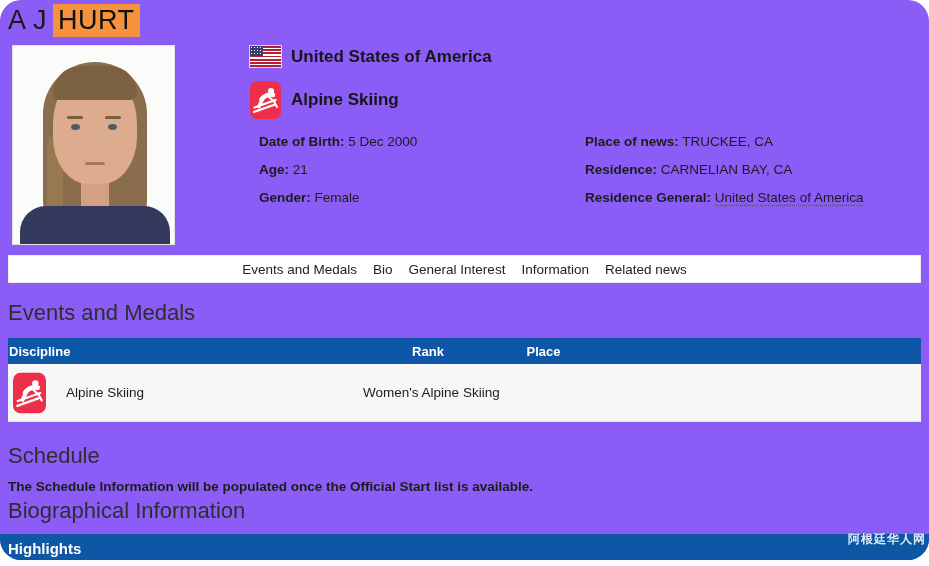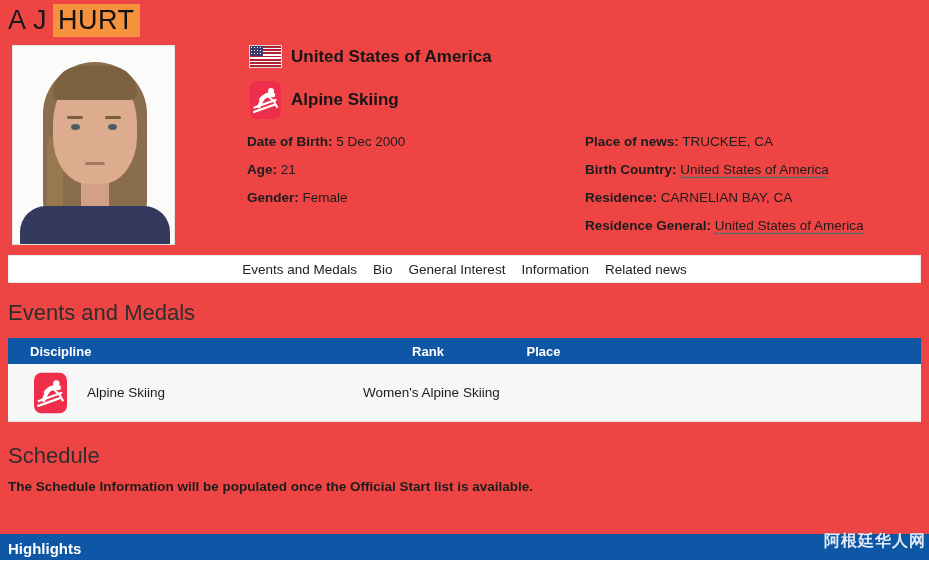--- a/index.html
+++ b/index.html
@@ -1,18 +1,18 @@
 <!DOCTYPE html>
 <html><head>
 <meta charset="utf-8">
 <style>
   * { margin:0; padding:0; box-sizing:border-box; }
   html,body { background:#fff; }
   body { font-family:"Liberation Sans","DejaVu Sans",sans-serif; color:#1f1f1f; }
-  .page { position:relative; width:929px; height:560px; background:#ef4444; overflow:hidden; }
+  .page { position:relative; width:929px; height:560px; background:#8b5cf6; overflow:hidden;border-radius:21px; }
 
   
   .title { position:absolute; left:8px; top:5px; font-size:27px; font-weight:400; color:#1a1a1a; letter-spacing:.5px; }
   .title .plain { margin-right:6px; }
   .title mark { background:#f6923d; color:#111; padding:1px 5px 2px 5px; }
 
   
   .photo { position:absolute; left:12px; top:45px; width:163px; height:200px; border:1px solid #e2e2e0; background:#fbfbf9; overflow:hidden; }
   .photo .hair-back { position:absolute; left:30px; top:16px; width:104px; height:170px; background:#8a6d4c; border-radius:52px 52px 30px 30px; }
   .photo .strand-l { position:absolute; left:34px; top:90px; width:16px; height:110px; background:#96794f; border-radius:8px; }
@@ -31,56 +31,56 @@
   .country-row { position:absolute; left:250px; top:46px; display:flex; align-items:center; }
   .flag { position:relative; width:31px; height:21px; background:repeating-linear-gradient(180deg,#b22234 0 1.62px,#fff 1.62px 3.23px); box-shadow:0 0 0 1px #d6d6d6; flex:0 0 auto; }
   .flag .canton { position:absolute; left:0; top:0; width:13px; height:9.7px; background-color:#3c3b6e; background-image:radial-gradient(#fff 28%, rgba(0,0,0,0) 32%); background-size:3px 3px; }
   .country-row .txt { margin-left:10px; font-size:17px; font-weight:700; color:#161616; }
 
   .sport-row { position:absolute; left:250px; top:81px; display:flex; align-items:center; }
   .sport-row .txt { margin-left:10px; font-size:17px; font-weight:700; color:#161616; }
   .picto { display:block; }
 
   .details { position:absolute; top:131px; font-size:13.5px; color:#1c1c1c; }
-  .details.left { left:247px; width:320px; }
+  .details.left { left:259px; width:320px; }
   .details.right { left:585px; width:340px; }
   .details .row { height:28px; line-height:22px; }
   .details b { font-weight:700; }
   .details .val { font-weight:400; }
   .details .val.dotted { text-decoration:underline; text-decoration-style:dotted; text-underline-offset:3px; text-decoration-color:#555; }
 
   
   .tabbar { position:absolute; left:8px; top:255px; width:913px; height:28px; border:1px solid #ebebe8; background:#fff; display:flex; align-items:center; justify-content:center; gap:16px; }
   .tabbar .tab { font-size:13.5px; color:#222; cursor:pointer; }
 
   
   .h2 { position:absolute; left:8px; font-size:22px; font-weight:500; color:#2e2e2e; }
   .h2.events { top:300px; }
   .h2.schedule { top:443px; }
   .h2.bio { top:498px; }
 
   
   .etable { position:absolute; left:8px; top:338px; width:913px; }
   .thead { display:flex; align-items:center; height:26px; background:#0d57a6; color:#fff; font-size:13px; font-weight:700; }
   .trow { display:flex; align-items:center; height:58px; background:#f7f7f7; border-bottom:1px solid #e6e6e4; font-size:13.5px; color:#1c1c1c; }
-  .col-disc { width:355px; padding-left:22px; display:flex; align-items:center; }
+  .col-disc { width:355px; padding-left:1px; display:flex; align-items:center; }
   .col-event { flex:1; }
   .col-rank { width:130px; text-align:center; }
   .col-medal { width:101px; text-align:center; }
   .trow .picto-wrap { margin-left:4px; margin-right:20px; }
 
   
   .sched-msg { position:absolute; left:8px; top:479px; font-size:13.5px; font-weight:700; color:#1c1c1c; }
 
   
   .hlbar { position:absolute; left:0; top:534px; width:929px; height:29px; background:#0d57a6; display:flex; align-items:center; }
   .hlbar .txt { margin-left:8px; color:#fff; font-size:15px; font-weight:700; }
 
   
-  .watermark { position:absolute; right:3px; top:531px; font-size:16px; font-weight:700; color:rgba(255,255,255,.88); letter-spacing:1px; text-shadow:0 0 2px rgba(13,87,166,.6); }
+  .watermark { position:absolute; right:3px; top:531px; font-size:12px; font-weight:700; color:rgba(255,255,255,.88); letter-spacing:1px; text-shadow:0 0 2px rgba(13,87,166,.6); }
 </style>
 </head>
 <body>
 
 <div class="page">
 
   <h1 class="title">
     <span class="plain">A J</span><mark>HURT</mark>
   </h1>
 
@@ -124,21 +124,20 @@
   </div>
 
   <div class="details left">
     <div class="row"><b>Date of Birth:</b> <span class="val">5 Dec 2000</span></div>
     <div class="row"><b>Age:</b> <span class="val">21</span></div>
     <div class="row"><b>Gender:</b> <span class="val">Female</span></div>
   </div>
 
   <div class="details right">
     <div class="row"><b>Place of news:</b> <span class="val">TRUCKEE, CA</span></div>
-    <div class="row"><b>Birth Country:</b> <span class="val dotted">United States of America</span></div>
     <div class="row"><b>Residence:</b> <span class="val">CARNELIAN BAY, CA</span></div>
     <div class="row"><b>Residence General:</b> <span class="val dotted">United States of America</span></div>
   </div>
 
   <div class="tabbar">
     <span class="tab">Events and Medals</span>
     <span class="tab">Bio</span>
     <span class="tab">General Interest</span>
     <span class="tab">Information</span>
     <span class="tab">Related news</span>
@@ -171,20 +170,21 @@
       </div>
       <div class="col-event">Women's Alpine Skiing</div>
       <div class="col-rank"></div>
       <div class="col-medal"></div>
     </div>
   </div>
 
   <div class="h2 schedule">Schedule</div>
   <div class="sched-msg">The Schedule Information will be populated once the Official Start list is available.</div>
 
+  <div class="h2 bio">Biographical Information</div>
 
   <div class="hlbar">
     <span class="txt">Highlights</span>
   </div>
 
   <div class="watermark">阿根廷华人网</div>
 
 </div>
 
 </body></html>

